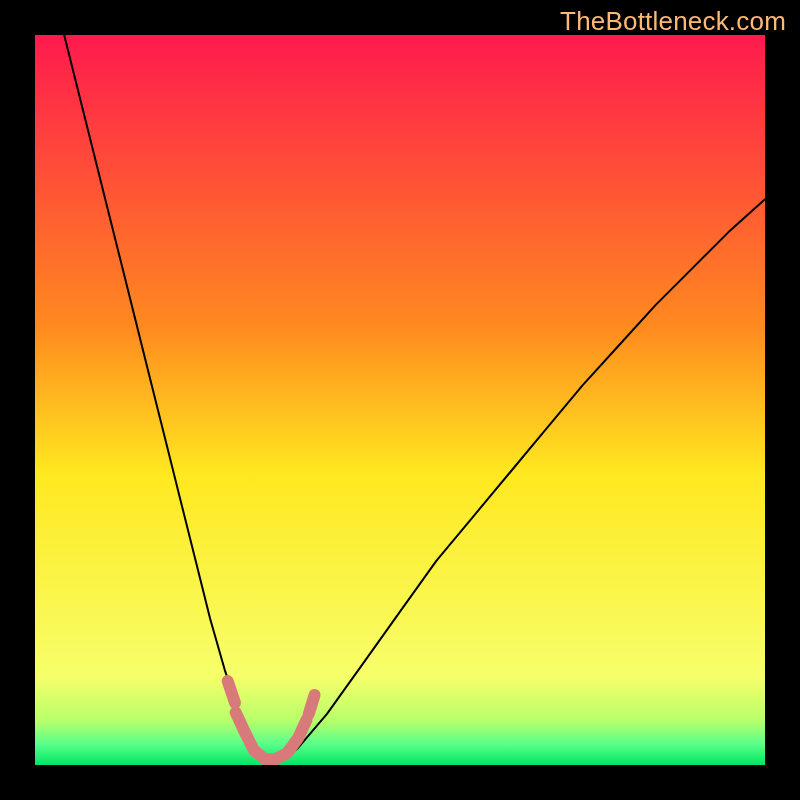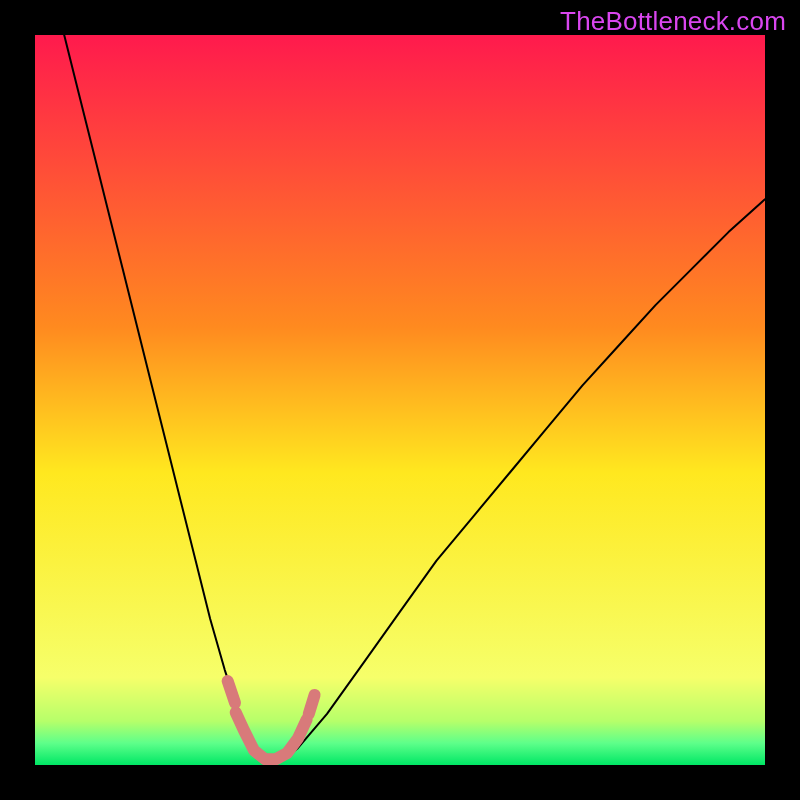--- a/index.html
+++ b/index.html
@@ -23,21 +23,21 @@
     position: absolute;
     left: 35px;
     top: 35px;
     width: 730px;
     height: 730px;
   }
   .watermark {
     position: absolute;
     top: 6px;
     right: 14px;
-    color: #d946ef;
+    color: #fdba74;
     font-size: 26px;
     font-weight: 500;
     letter-spacing: 0.2px;
   }
 </style>
 </head>
 <body>
 
 <div class="frame">
   <div class="watermark">TheBottleneck.com</div>

